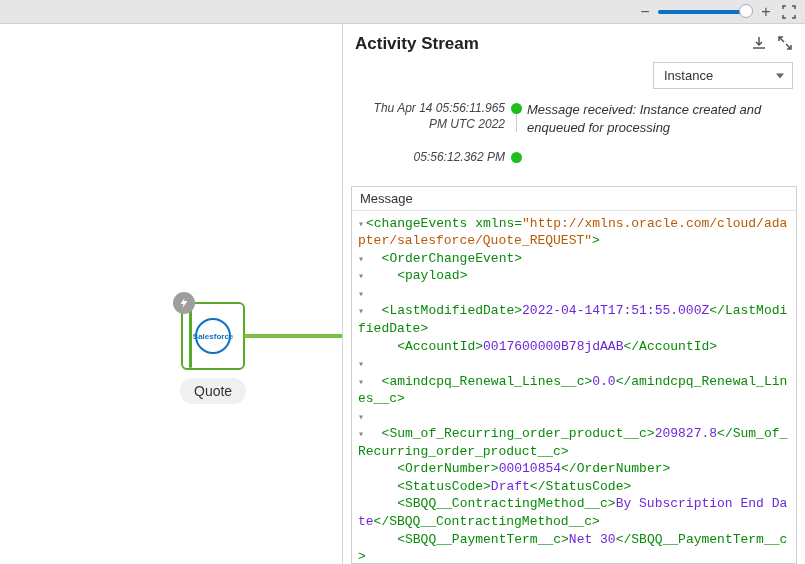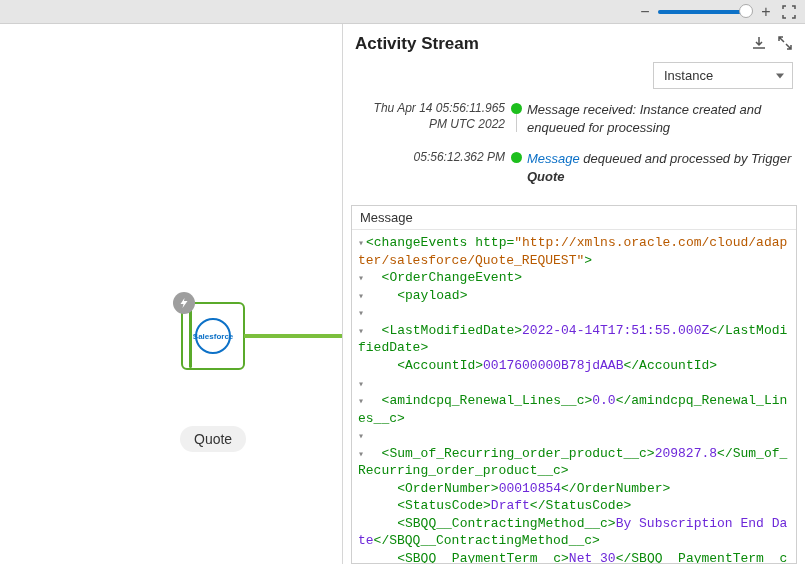--- a/index.html
+++ b/index.html
@@ -41,21 +41,21 @@
 .msg-header { padding: 4px 8px; font-size:13px; color:#333; border-bottom: 1px solid #e5e5e5; }
 .msg-body { flex:1; overflow:auto; padding: 4px 6px; font-family: "Courier New", monospace; font-size: 13px; line-height: 1.35; white-space: pre-wrap; word-break: break-all; }
 
 .xml-tag { color: #0a8a0a; }
 .xml-attr { color: #0a8a0a; }
 .xml-val { color: #b85a00; }
 .xml-text { color: #6d28d9; }
 .gutter-caret { display:inline-block; width:8px; color:#888; font-size:10px; user-select:none; }
 
 
-.node { position:absolute; left:180px; top:278px; display:flex; flex-direction:column; align-items:center;gap:48px; }
+.node { position:absolute; left:180px; top:278px; display:flex; flex-direction:column; align-items:center; }
 .node-box { width:64px; height:68px; background:#fff; border:2px solid #5aaa2a; border-radius:6px; position:relative; display:flex; align-items:center; justify-content:center; }
 .node-box::before { content:""; position:absolute; left:6px; top:0; bottom:0; width:3px; background:#5aaa2a; border-radius:2px; }
 .node-icon-circle { width:36px; height:36px; border:2px solid #0d71c7; border-radius:50%; display:flex; align-items:center; justify-content:center; font-size:8px; color:#0d71c7; font-weight:bold; }
 .bolt-badge { position:absolute; left:-10px; top:-12px; width:22px; height:22px; background:#9e9e9e; border-radius:50%; display:flex; align-items:center; justify-content:center; color:#fff; }
 .bolt-badge svg { width:12px; height:12px; fill:#fff; }
 .node-label-pill { margin-top:8px; background:#f0f0f0; border-radius:14px; padding:5px 14px; font-size:14px; color:#333; }
 .connector { position:absolute; left:244px; top:310px; height:4px; width:98px; background:#7bbf3d; }
 
 .dl-icon svg, .expand-icon svg { width:16px; height:16px; stroke:#555; fill:none; stroke-width:1.5; }
 </style>
@@ -123,29 +123,26 @@
           <div class="event-line"></div>
         </div>
         <div class="event-body">Message received: Instance created and enqueued for processing</div>
       </div>
 
       <div class="event-row">
         <div class="event-time">05:56:12.362 PM</div>
         <div class="event-dot-col">
           <div class="event-dot"></div>
         </div>
-        <div class="event-body">
-          <span class="link">Message</span><span> dequeued and processed by Trigger </span><span class="bold">Quote</span>
-        </div>
       </div>
     </div>
 
     <div class="msg-panel">
       <div class="msg-header">Message</div>
-      <div class="msg-body"><span class="gutter-caret">▾</span><span class="xml-tag">&lt;changeEvents</span> <span class="xml-attr">http</span><span class="xml-tag">=</span><span class="xml-val">"http://xmlns.oracle.com/cloud/adapter/salesforce/Quote_REQUEST"</span><span class="xml-tag">&gt;</span>
+      <div class="msg-body"><span class="gutter-caret">▾</span><span class="xml-tag">&lt;changeEvents</span> <span class="xml-attr">xmlns</span><span class="xml-tag">=</span><span class="xml-val">"http://xmlns.oracle.com/cloud/adapter/salesforce/Quote_REQUEST"</span><span class="xml-tag">&gt;</span>
 <span class="gutter-caret">▾</span>  <span class="xml-tag">&lt;OrderChangeEvent&gt;</span>
 <span class="gutter-caret">▾</span>    <span class="xml-tag">&lt;payload&gt;</span>
 <span class="gutter-caret">▾</span>
 <span class="gutter-caret">▾</span>  <span class="xml-tag">&lt;LastModifiedDate&gt;</span><span class="xml-text">2022-04-14T17:51:55.000Z</span><span class="xml-tag">&lt;/LastModifiedDate&gt;</span>
 <span class="gutter-caret"> </span>    <span class="xml-tag">&lt;AccountId&gt;</span><span class="xml-text">0017600000B78jdAAB</span><span class="xml-tag">&lt;/AccountId&gt;</span>
 <span class="gutter-caret">▾</span>
 <span class="gutter-caret">▾</span>  <span class="xml-tag">&lt;amindcpq_Renewal_Lines__c&gt;</span><span class="xml-text">0.0</span><span class="xml-tag">&lt;/amindcpq_Renewal_Lines__c&gt;</span>
 <span class="gutter-caret">▾</span>
 <span class="gutter-caret">▾</span>  <span class="xml-tag">&lt;Sum_of_Recurring_order_product__c&gt;</span><span class="xml-text">209827.8</span><span class="xml-tag">&lt;/Sum_of_Recurring_order_product__c&gt;</span>
 <span class="gutter-caret"> </span>    <span class="xml-tag">&lt;OrderNumber&gt;</span><span class="xml-text">00010854</span><span class="xml-tag">&lt;/OrderNumber&gt;</span>

